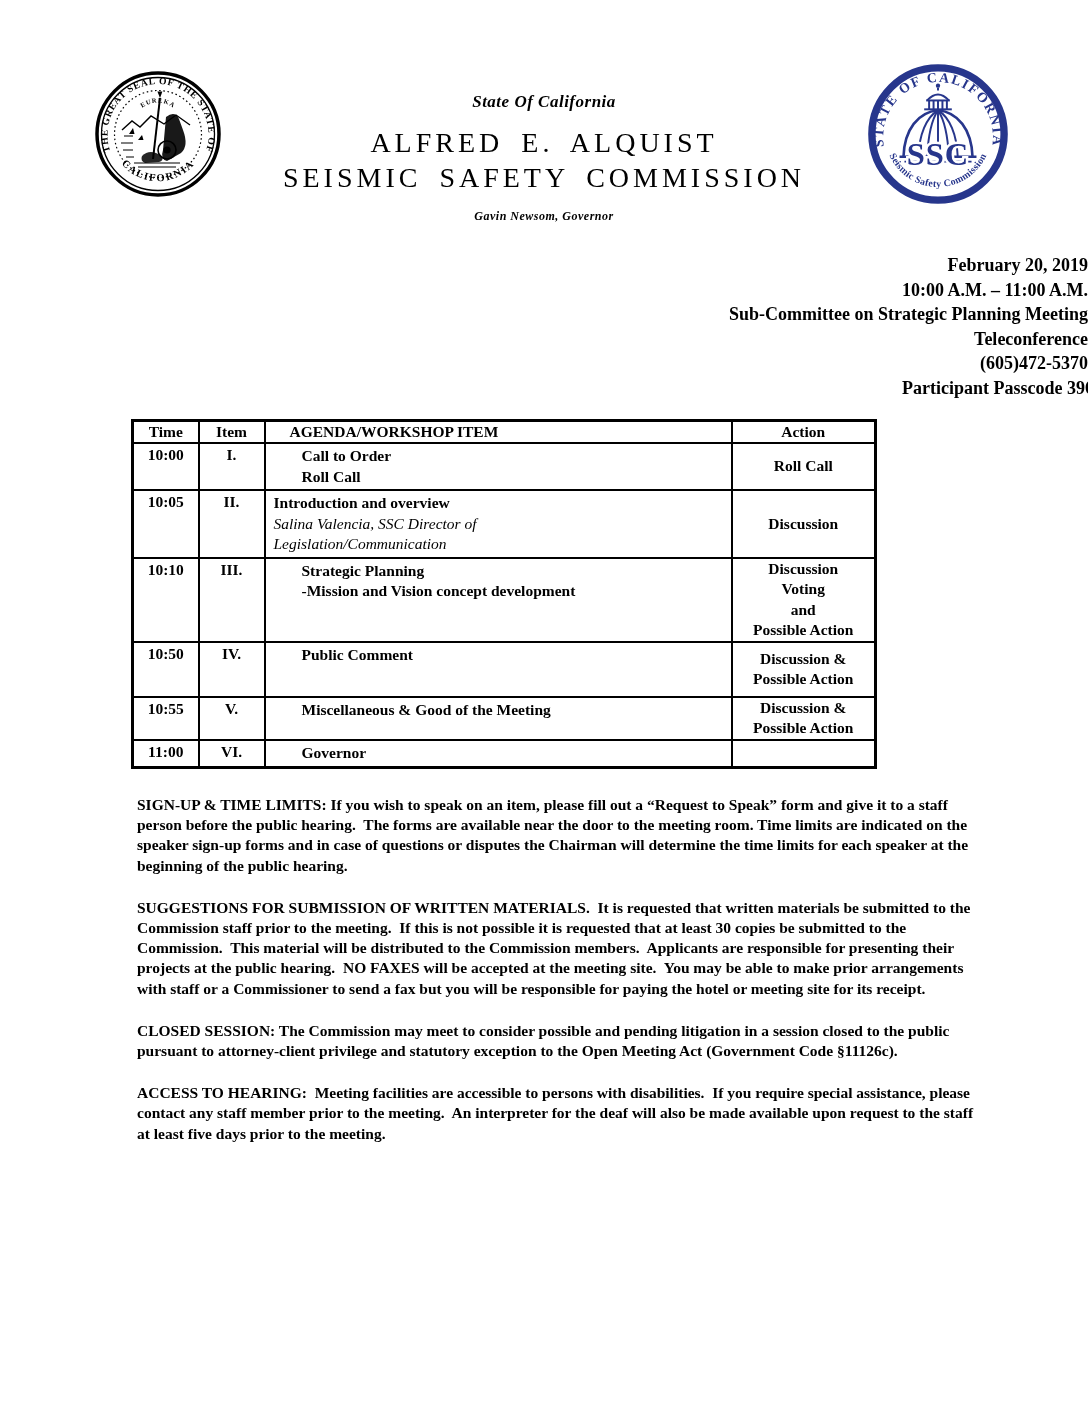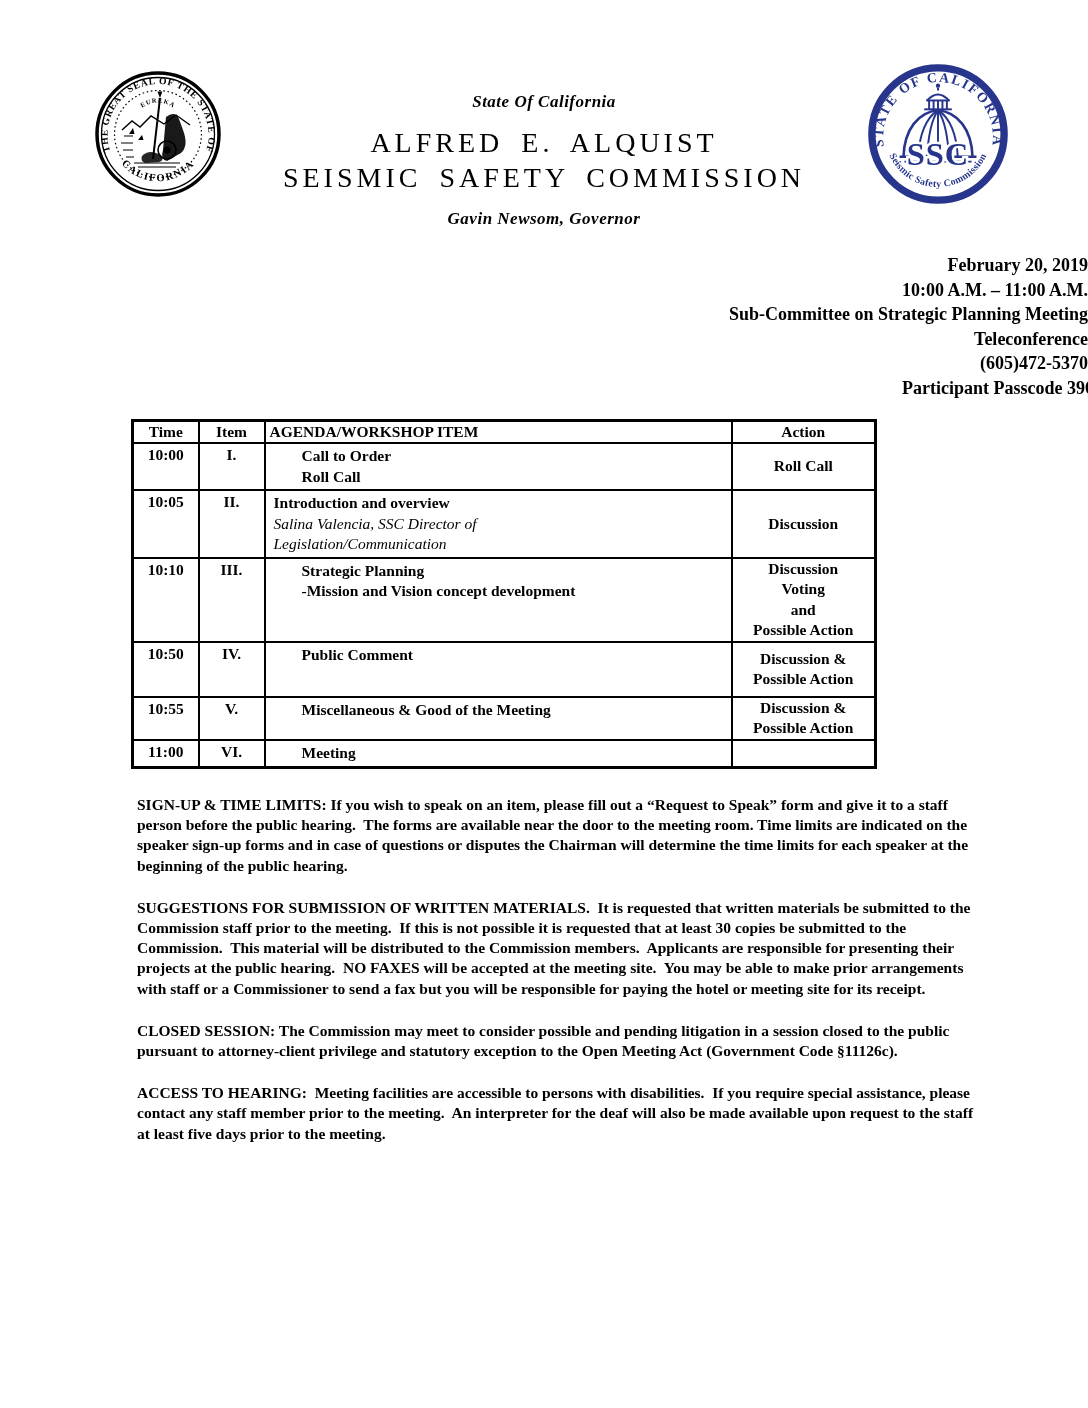--- a/index.html
+++ b/index.html
@@ -19,41 +19,41 @@
   header { position: relative; height: 253px; }
   .seal-wrap  { position: absolute; left: 94px;  top: 66px;  width: 128px; height: 136px; }
   .ssc-wrap   { position: absolute; left: 864px; top: 60px;  width: 148px; height: 148px; }
   .header-center {
     position: absolute; left: 50%; transform: translateX(-50%);
     top: 92px; width: 760px; text-align: center;
   }
   .state-line   { font-size: 17px; font-weight: bold; font-style: italic; letter-spacing: .5px; }
   .title-block  { margin-top: 13px; font-size: 28px; line-height: 35px;
                   letter-spacing: 4px; word-spacing: 7px; font-weight: normal; }
-  .governor-line{ margin-top: 14px; font-size: 17px; font-weight: bold; font-style: italic; letter-spacing: .5px; }
+  .governor-line{ margin-top: 14px; font-size: 12px; font-weight: bold; font-style: italic; letter-spacing: .5px; }
 
   svg text { font-family: "Liberation Serif", "DejaVu Serif", serif; }
   .nv-stroke { stroke: var(--navy, #27368c); }
   .nv-fill   { fill:   var(--navy, #27368c); }
 
   
   .meeting-info { text-align: right; font-weight: bold; font-size: 18px; line-height: 24.5px; }
   .meeting-info .meeting-line:last-child { transform: translateX(33px); }
 
   
   table.agenda {
     margin: 19px 0 0 131px;
     width: 743px;
     border-collapse: collapse;
     table-layout: fixed;
     border: 3px solid #000;
   }
   table.agenda th, table.agenda td { border: 2px solid #000; font-size: 15.5px; }
   table.agenda th { font-weight: bold; padding: 1px 2px; height: 16px; text-align: center; }
-  table.agenda th.col-agenda { text-align: left; padding-left: 4px; }
+  table.agenda th.col-agenda { text-align: left; padding-left: 24px; }
   td.cell-time, td.cell-item { text-align: center; font-weight: bold; vertical-align: top; padding-top: 2px; }
   td.cell-agenda { vertical-align: top; padding: 2px 6px 2px 8px; }
   td.cell-agenda.indent { padding-left: 36px; }
   .agenda-line { font-weight: bold; line-height: 20.5px; }
   .agenda-line.italic { font-weight: normal; font-style: italic; }
   td.cell-action { text-align: center; vertical-align: middle; font-weight: bold; }
   .action-line { line-height: 20.5px; }
   tbody tr:nth-child(1) td { height: 42px; }
   tbody tr:nth-child(2) td { height: 64px; }
   tbody tr:nth-child(3) td { height: 82px; }
@@ -240,21 +240,21 @@
           </td>
           <td class="cell-action">
             <div class="action-line">Discussion &amp;</div>
             <div class="action-line">Possible Action</div>
           </td>
         </tr>
         <tr>
           <td class="cell-time">11:00</td>
           <td class="cell-item">VI.</td>
           <td class="cell-agenda indent">
-            <div class="agenda-line">Meeting</div>
+            <div class="agenda-line">Governor</div>
           </td>
           <td class="cell-action"></td>
         </tr>
       </tbody>
   </table>
 
   <section class="notices">
       <p class="notice">SIGN-UP &amp; TIME LIMITS: If you wish to speak on an item, please fill out a “Request to Speak” form and give it to a staff person before the public hearing.  The forms are available near the door to the meeting room. Time limits are indicated on the speaker sign-up forms and in case of questions or disputes the Chairman will determine the time limits for each speaker at the beginning of the public hearing.</p>
       <p class="notice">SUGGESTIONS FOR SUBMISSION OF WRITTEN MATERIALS.  It is requested that written materials be submitted to the Commission staff prior to the meeting.  If this is not possible it is requested that at least 30 copies be submitted to the Commission.  This material will be distributed to the Commission members.  Applicants are responsible for presenting their projects at the public hearing.  NO FAXES will be accepted at the meeting site.  You may be able to make prior arrangements with staff or a Commissioner to send a fax but you will be responsible for paying the hotel or meeting site for its receipt.</p>
       <p class="notice">CLOSED SESSION: The Commission may meet to consider possible and pending litigation in a session closed to the public pursuant to attorney-client privilege and statutory exception to the Open Meeting Act (Government Code §11126c).</p>

